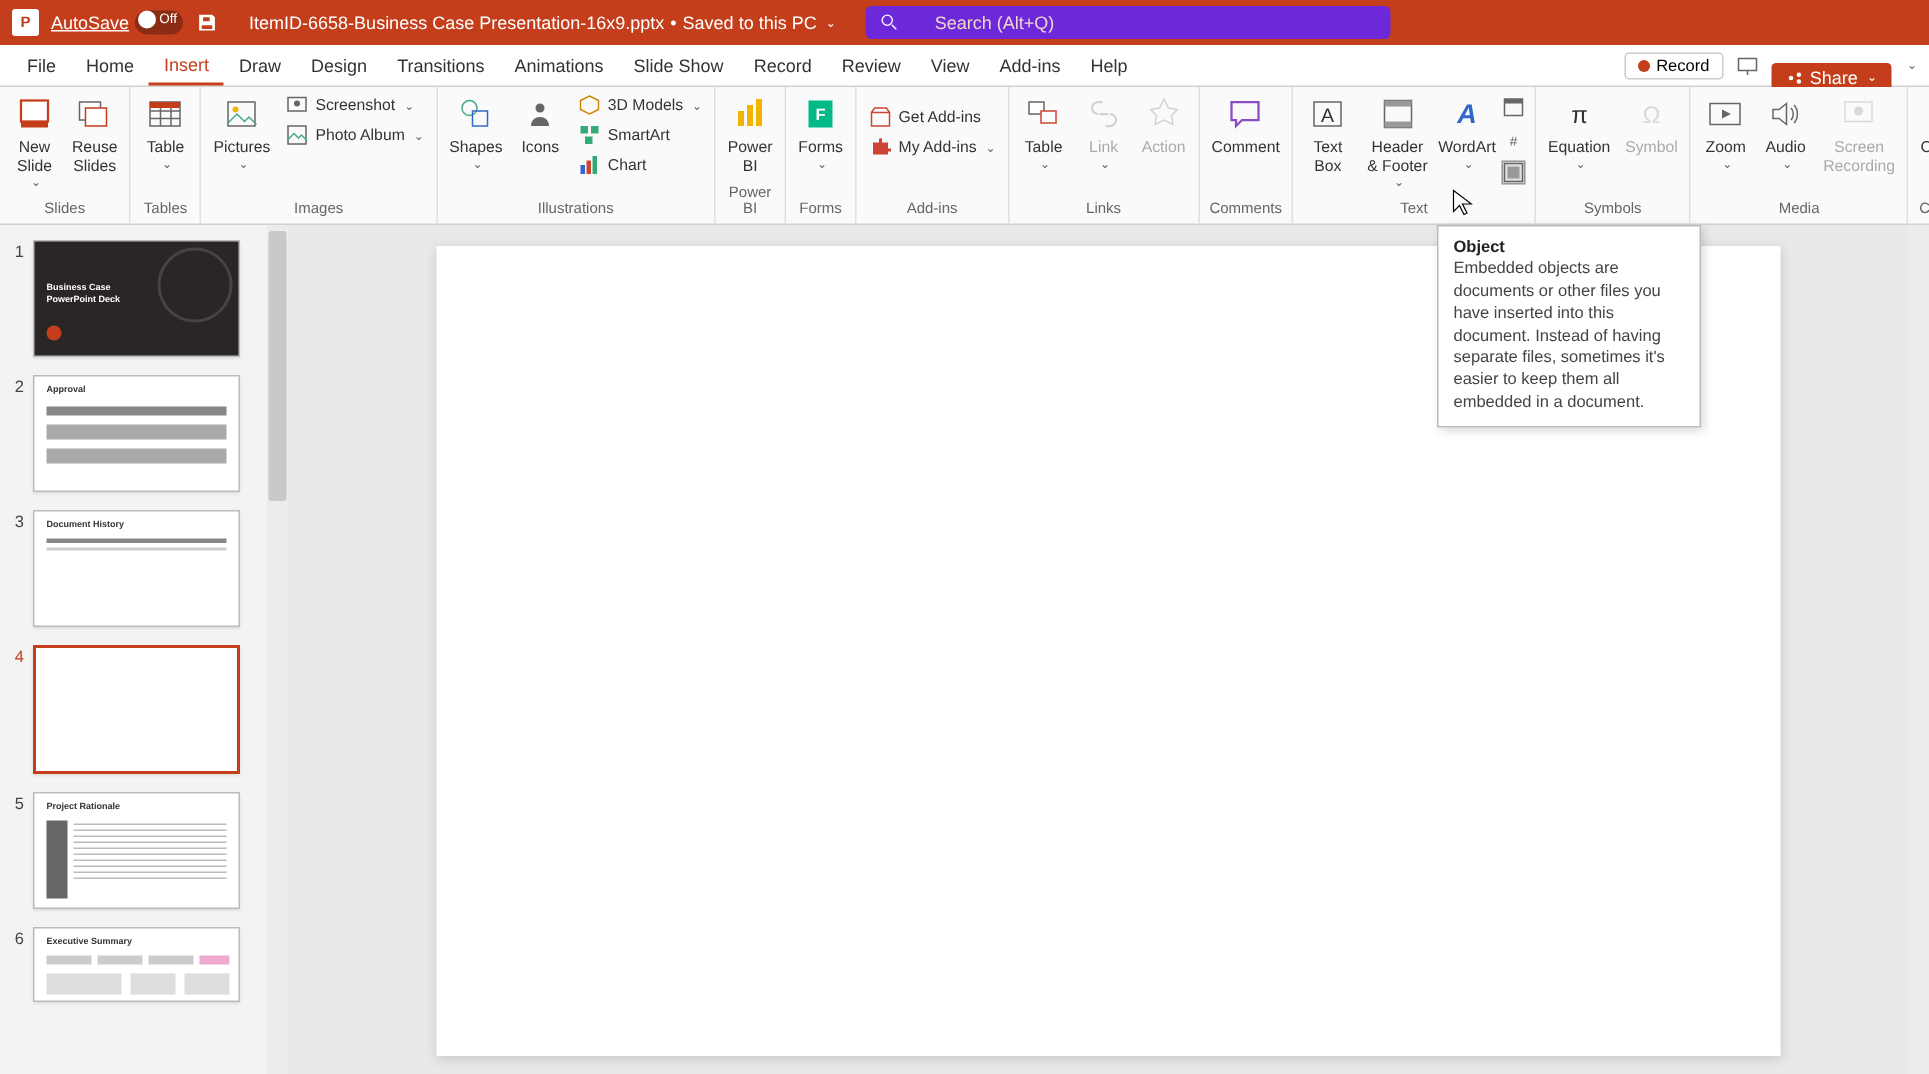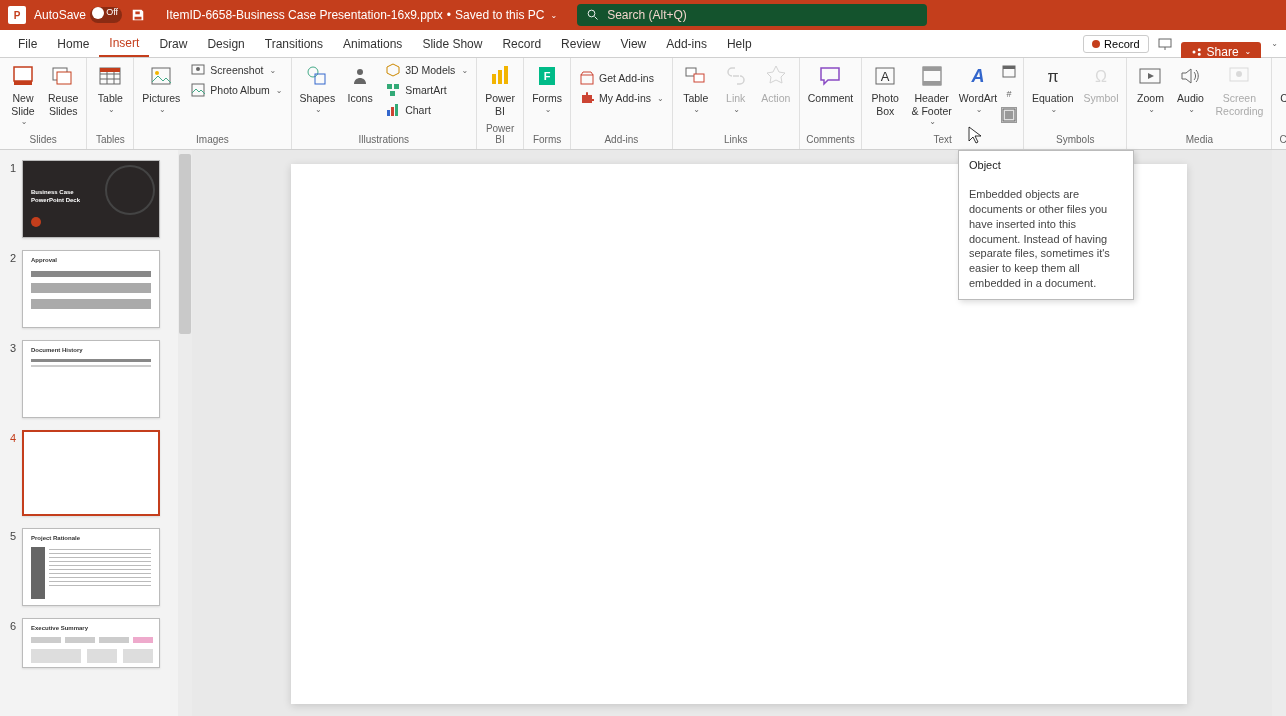--- a/index.html
+++ b/index.html
@@ -2,27 +2,27 @@
 <html><head>
 <meta charset="utf-8">
 <style>
 * { margin: 0; padding: 0; box-sizing: border-box; font-family: "Segoe UI", sans-serif; }
 body { background: #f3f3f3; width: 1286px; height: 716px; overflow: hidden; position: relative; }
 
 
 .titlebar { height: 30px; background: #c43e1c; display: flex; align-items: center; color: #fff; font-size: 12px; }
 .tb-left { display: flex; align-items: center; gap: 8px; padding-left: 8px; }
 .pp-icon { width: 18px; height: 18px; background: #fff; color: #c43e1c; display: flex; align-items: center; justify-content: center; font-weight: bold; font-size: 10px; border-radius: 2px; }
-.autosave { display: flex; align-items: center; gap: 4px; }
+.autosave { display: flex; align-items: center; gap: 4px; text-decoration: underline; }
 .toggle { width: 32px; height: 16px; background: #8a2b13; border-radius: 8px; position: relative; display: flex; align-items: flex-start; }
 .toggle-knob { width: 12px; height: 12px; background: #fff; border-radius: 50%; margin-left: 2px; }
 .toggle-label { font-size: 9px; color: #fff; position: absolute; right: 4px; }
 .qat-icon { width: 16px; height: 16px; display: flex; align-items: center; justify-content: center; }
 .filename { margin-left: 12px; display: flex; align-items: center; gap: 4px; }
-.tb-search { flex: 0 0 350px; margin-left: 20px; background: #14532d; border-radius: 4px; height: 22px; display: flex; align-items: center; padding: 0 10px; gap: 8px; }
+.tb-search { flex: 0 0 350px; margin-left: 20px; background: #6d28d9; border-radius: 4px; height: 22px; display: flex; align-items: center; padding: 0 10px; gap: 24px; }
 .tb-right { margin-left: auto; display: flex; align-items: center; gap: 14px; padding-right: 10px; }
 .user-badge { width: 20px; height: 20px; background: #e8a088; border-radius: 50%; display: flex; align-items: center; justify-content: center; font-size: 9px; color: #5a2010; }
 .win-btn { width: 20px; height: 20px; display: flex; align-items: center; justify-content: center; }
 
 
 .tabsrow { height: 28px; background: #fff; border-bottom: 1px solid #d0d0d0; display: flex; align-items: center; padding: 0 8px; font-size: 12px; }
 .tab { padding: 0 10px; height: 100%; display: flex; align-items: center; color: #333; cursor: pointer; }
 .tab.active { color: #c43e1c; border-bottom: 2px solid #c43e1c; }
 .tabs-right { margin-left: auto; display: flex; align-items: center; gap: 8px; }
 .record-btn { display: flex; align-items: center; gap: 4px; border: 1px solid #ccc; padding: 2px 8px; border-radius: 3px; font-size: 11px; }
@@ -41,21 +41,21 @@
 .stack { display: flex; flex-direction: column; gap: 0px; }
 .rbtn-sm { display: flex; align-items: center; gap: 4px; font-size: 10.5px; color: #333; padding: 2px 4px; white-space: nowrap; cursor: pointer; }
 .rbtn-sm .ico-s { width: 16px; height: 16px; display: flex; align-items: center; justify-content: center; }
 .caret { font-size: 8px; color: #666; margin-left: 2px; }
 .mini-col { display: flex; flex-direction: column; gap: 0; }
 .mini-ico { width: 16px; height: 16px; margin: 3px 2px; cursor: pointer; display:flex; align-items:center; justify-content:center;}
 .mini-ico.active { background: #e0e0e0; border: 1px solid #999; }
 
 
 .tooltip { position: absolute; top: 150px; left: 958px; width: 176px; background: #fff; border: 1px solid #bbb; box-shadow: 2px 2px 6px rgba(0,0,0,0.15); padding: 8px 10px; font-size: 11px; color: #444; z-index: 100; }
-.tooltip .tt-title { font-weight: 400; margin-bottom: 16px; color: #222; }
+.tooltip .tt-title { font-weight: 700; margin-bottom: 1px; color: #222; }
 .tooltip .tt-body { line-height: 1.35; }
 .cursor { position: absolute; top: 126px; left: 968px; z-index: 101; pointer-events: none; }
 
 
 .content { display: flex; height: calc(716px - 30px - 28px - 92px); }
 .thumbs-pane { width: 192px; background: #f3f3f3; overflow-y: auto; position: relative; }
 .thumbs-inner { padding: 10px 6px 10px 4px; }
 .thumb-row { display: flex; gap: 6px; margin-bottom: 12px; }
 .thumb-num { width: 12px; font-size: 11px; color: #444; text-align: right; padding-top: 2px; }
 .thumb { width: 138px; height: 78px; background: #fff; border: 1px solid #bbb; position: relative; box-shadow: 0 1px 2px rgba(0,0,0,0.1); }
@@ -396,21 +396,21 @@
 
   <div class="group">
     <div class="group-body">
       <div class="rbtn-lg">
         <div class="ico">
             <svg width="24" height="24">
               <rect x="3" y="4" width="18" height="16" stroke="#666" fill="none"></rect>
               <text x="12" y="17" font-size="13" text-anchor="middle" fill="#333">A</text>
             </svg>
           </div>
-        <span>Photo Box</span>
+        <span>Text Box</span>
       </div>
       <div class="rbtn-lg">
         <div class="ico">
             <svg width="24" height="24">
               <rect x="3" y="3" width="18" height="18" stroke="#666" fill="none"></rect>
               <rect x="3" y="3" width="18" height="4" fill="#999"></rect>
               <rect x="3" y="17" width="18" height="4" fill="#999"></rect>
             </svg>
           </div>
         <span>Header &amp; Footer</span>

